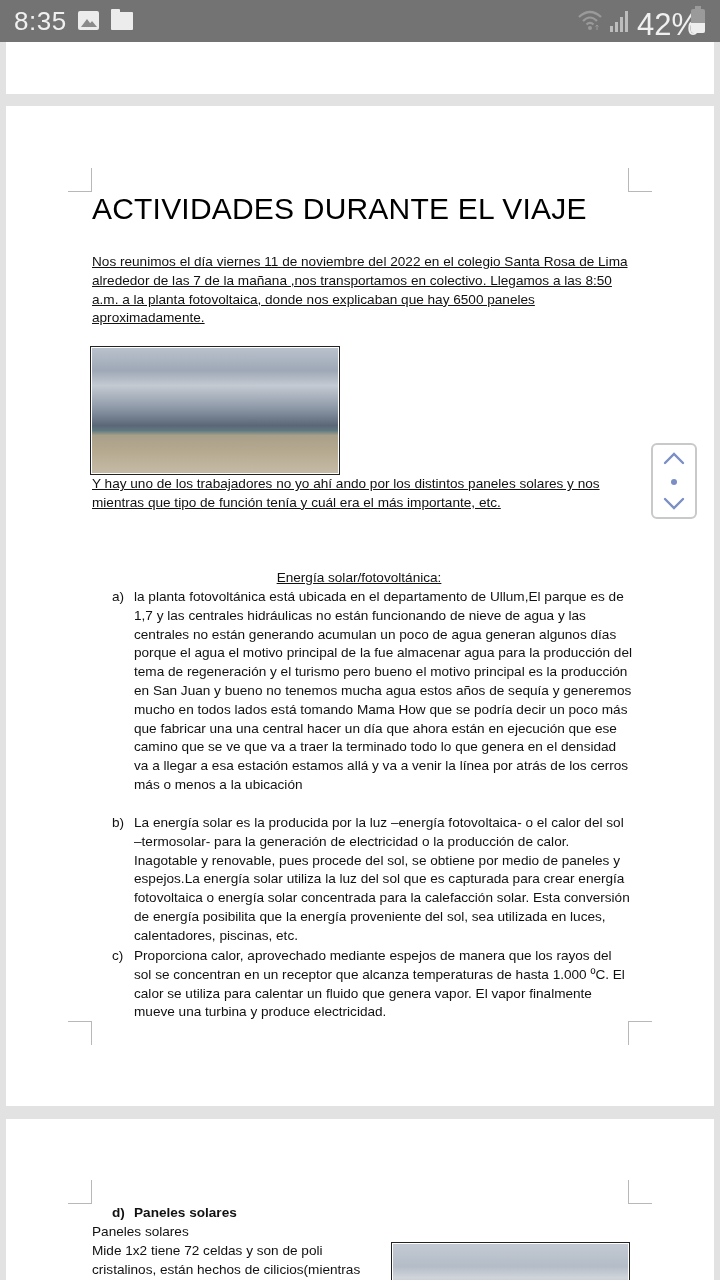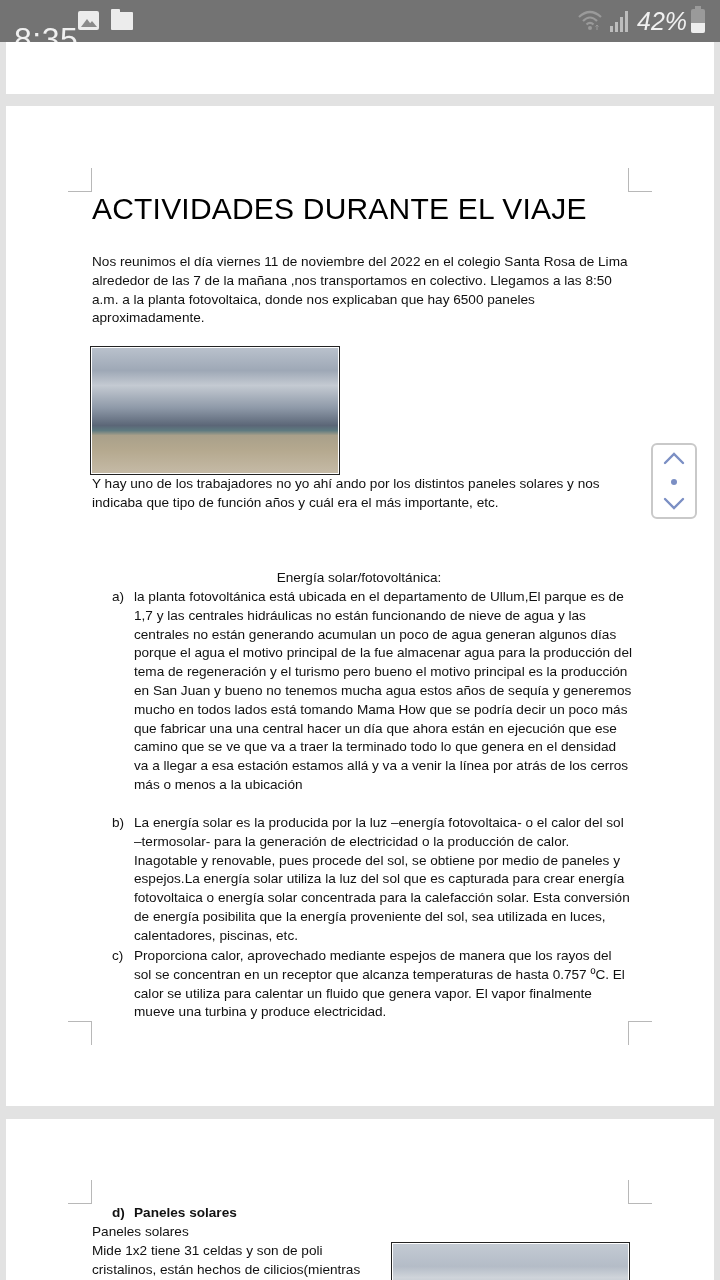--- a/index.html
+++ b/index.html
@@ -1,52 +1,52 @@
 <!DOCTYPE html>
 <html><head>
 <meta charset="utf-8">
 <style>
   * { box-sizing: border-box; margin: 0; padding: 0; }
   html, body { width: 720px; height: 1280px; overflow: hidden; background: #e2e2e2; }
   body { font-family: "Liberation Sans", sans-serif; position: relative; }
 
   
   .status-bar { position: absolute; left: 0; top: 0; width: 720px; height: 42px; background: #737373; color: #f0f0f0; }
-  .status-bar .time { position: absolute; left: 14px; top: 6px; font-size: 32px; letter-spacing: 0.5px; margin-top: 15px; }
+  .status-bar .time { position: absolute; left: 14px; top: 6px; font-size: 26px; letter-spacing: 0.5px; }
   .status-bar .ico-img { position: absolute; left: 78px; top: 11px; width: 21px; height: 19px; background: #ececec; border-radius: 2px; overflow: hidden; }
   .status-bar .ico-img::before { content: ""; position: absolute; left: 3px; bottom: 3px; width: 0; height: 0; border-left: 6px solid transparent; border-right: 6px solid transparent; border-bottom: 8px solid #8a8a8a; }
   .status-bar .ico-img::after { content: ""; position: absolute; left: 9px; bottom: 3px; width: 0; height: 0; border-left: 5px solid transparent; border-right: 5px solid transparent; border-bottom: 6px solid #8a8a8a; }
   .status-bar .ico-folder { position: absolute; left: 111px; top: 12px; width: 22px; height: 18px; background: #ececec; border-radius: 1px; }
   .status-bar .ico-folder::before { content: ""; position: absolute; left: 0; top: -3px; width: 9px; height: 4px; background: #ececec; border-radius: 1px 1px 0 0; }
   .status-bar .ico-wifi { position: absolute; left: 577px; top: 8px; width: 26px; height: 24px; }
   .status-bar .ico-signal { position: absolute; left: 609px; top: 10px; width: 20px; height: 22px; }
-  .status-bar .battery-pct { position: absolute; left: 637px; top: 7px; font-size: 25px; font-style: italic; }
+  .status-bar .battery-pct { position: absolute; left: 637px; top: 7px; font-size: 31px; }
   .status-bar .ico-battery { position: absolute; left: 691px; top: 9px; width: 14px; height: 24px; background: #9a9a9a; border-radius: 2px; }
   .status-bar .ico-battery::before { content: ""; position: absolute; left: 4px; top: -3px; width: 6px; height: 3px; background: #9a9a9a; }
   .status-bar .ico-battery::after { content: ""; position: absolute; left: 0; bottom: 0; width: 14px; height: 10px; background: #eeeeee; border-radius: 0 0 2px 2px; }
 
   
   .page { position: absolute; left: 6px; width: 708px; background: #ffffff; }
   .page-prev { top: 42px; height: 52px; }
   .page-main { top: 106px; height: 1000px; }
   .page-next { top: 1119px; height: 170px; }
 
   .corner { position: absolute; width: 24px; height: 24px; }
   .corner.tl { border-right: 1px solid #b8b8b8; border-bottom: 1px solid #b8b8b8; }
   .corner.tr { border-left: 1px solid #b8b8b8; border-bottom: 1px solid #b8b8b8; }
   .corner.bl { border-right: 1px solid #b8b8b8; border-top: 1px solid #b8b8b8; }
   .corner.br { border-left: 1px solid #b8b8b8; border-top: 1px solid #b8b8b8; }
   .title { position: absolute; left: 86px; top: 86px; font-size: 30px; color: #000; letter-spacing: 0.2px; white-space: nowrap; }
-  .para { position: absolute; left: 86px; width: 540px; font-size: 13.6px; line-height: 18.8px; color: #111; }
+  .para { position: absolute; left: 86px; width: 540px; font-size: 13.6px; line-height: 18.8px; color: #111; text-decoration: underline; }
   .p1 { top: 147px; }
   .photo1 { position: absolute; left: 84px; top: 240px; width: 250px; height: 129px; border: 1px solid #222; padding: 1px; }
   .photo1 .sky { width: 100%; height: 100%; background:
       linear-gradient(180deg, #b9c1cc 0%, #9ea8b6 18%, #c4cad2 30%, #8e99a8 48%, #5b6677 62%, #5e7a80 66%, #a9a08a 70%, #b5a98f 82%, #c5baa6 100%); }
   .p2 { top: 369px; }
-  .heading2 { position: absolute; left: 86px; width: 534px; top: 463px; text-align: center; font-size: 13.6px; line-height: 18.8px; color: #111; }
+  .heading2 { position: absolute; left: 86px; width: 534px; top: 463px; text-align: center; text-decoration: underline; font-size: 13.6px; line-height: 18.8px; color: #111; }
   .list { position: absolute; left: 106px; width: 520px; font-size: 13.6px; line-height: 18.8px; color: #111; }
   .list .item { position: relative; padding-left: 22px; }
   .list .marker { position: absolute; left: 0; top: 0; }
   .list-a { top: 482px; }
   .list-b { top: 708px; }
   .list-c { top: 841px; }
 
   .nav-widget { position: absolute; left: 651px; top: 443px; width: 46px; height: 76px; border: 2px solid #c9c9c9; border-radius: 6px; background: #ffffff; }
   .nav-widget .up, .nav-widget .down { position: absolute; left: 10px; width: 22px; height: 14px; cursor: pointer; }
   .nav-widget .up { top: 6px; }
@@ -93,41 +93,41 @@
 
   <div class="title">ACTIVIDADES DURANTE EL VIAJE</div>
 
   <p class="para p1">Nos reunimos el día viernes 11 de noviembre del 2022 en el colegio Santa Rosa de Lima alrededor de las 7 de la mañana ,nos transportamos en colectivo. Llegamos a las 8:50 a.m. a la planta fotovoltaica, donde nos explicaban que hay 6500 paneles aproximadamente.</p>
 
   <div class="photo1">
     <div class="sky" title="landscape photo of cloudy sky over dry field"></div>
   </div>
 
   <div class="para p2">
-    <p>Y hay uno de los trabajadores no yo ahí ando por los distintos paneles solares y nos indicaba que tipo de función años y cuál era el más importante, etc.</p>
+    <p>Y hay uno de los trabajadores no yo ahí ando por los distintos paneles solares y nos mientras que tipo de función tenía y cuál era el más importante, etc.</p>
   </div>
 
   <div class="heading2">Energía solar/fotovoltánica:</div>
 
   <div class="list list-a">
     <div class="item">
       <span class="marker">a)</span>
       <span>la planta fotovoltánica está ubicada en el departamento de Ullum,El parque es de 1,7 y las centrales hidráulicas no están funcionando de nieve de agua y las centrales no están generando acumulan un poco de agua generan algunos días porque el agua el motivo principal de la fue almacenar agua para la producción del tema de regeneración y el turismo pero bueno el motivo principal es la producción en San Juan y bueno no tenemos mucha agua estos años de sequía y generemos mucho en todos lados está tomando Mama How que se podría decir un poco más que fabricar una una central hacer un día que ahora están en ejecución que ese camino que se ve que va a traer la terminado todo lo que genera en el densidad va a llegar a esa estación estamos allá y va a venir la línea por atrás de los cerros más o menos a la ubicación</span>
     </div>
   </div>
   <div class="list list-b">
     <div class="item">
       <span class="marker">b)</span>
       <span>La energía solar es la producida por la luz –energía fotovoltaica- o el calor del sol –termosolar- para la generación de electricidad o la producción de calor. Inagotable y renovable, pues procede del sol, se obtiene por medio de paneles y espejos.La energía solar utiliza la luz del sol que es capturada para crear energía fotovoltaica o energía solar concentrada para la calefacción solar. Esta conversión de energía posibilita que la energía proveniente del sol, sea utilizada en luces, calentadores, piscinas, etc.</span>
     </div>
   </div>
   <div class="list list-c">
     <div class="item">
       <span class="marker">c)</span>
-      <span>Proporciona calor, aprovechado mediante espejos de manera que los rayos del sol se concentran en un receptor que alcanza temperaturas de hasta 0.757 ºC. El calor se utiliza para calentar un fluido que genera vapor. El vapor finalmente mueve una turbina y produce electricidad.</span>
+      <span>Proporciona calor, aprovechado mediante espejos de manera que los rayos del sol se concentran en un receptor que alcanza temperaturas de hasta 1.000 ºC. El calor se utiliza para calentar un fluido que genera vapor. El vapor finalmente mueve una turbina y produce electricidad.</span>
     </div>
   </div>
 </div>
 
 <div class="nav-widget">
   <svg class="up" viewBox="0 0 22 14" aria-label="previous page">
     <path d="M2 12 L11 3 L20 12" stroke="#7b8fc4" stroke-width="2.4" fill="none" stroke-linecap="round"></path>
   </svg>
   <span class="dot"></span>
   <svg class="down" viewBox="0 0 22 14" aria-label="next page">
@@ -137,18 +137,18 @@
 
 <div class="page page-next">
   <div class="corner tl" style="left:62px; top:61px;"></div>
   <div class="corner tr" style="left:622px; top:61px;"></div>
 
   <div class="next-d">
     <span class="marker">d)</span><span>Paneles solares</span>
   </div>
   <div class="next-p">
     <p>Paneles solares</p>
-    <p>Mide 1x2 tiene 31 celdas y son de poli cristalinos, están hechos de cilicios(mientras</p>
+    <p>Mide 1x2 tiene 72 celdas y son de poli cristalinos, están hechos de cilicios(mientras</p>
   </div>
   <div class="photo2">
     <div class="sky" title="photo of cloudy sky"></div>
   </div>
 </div>
 
 </body></html>

